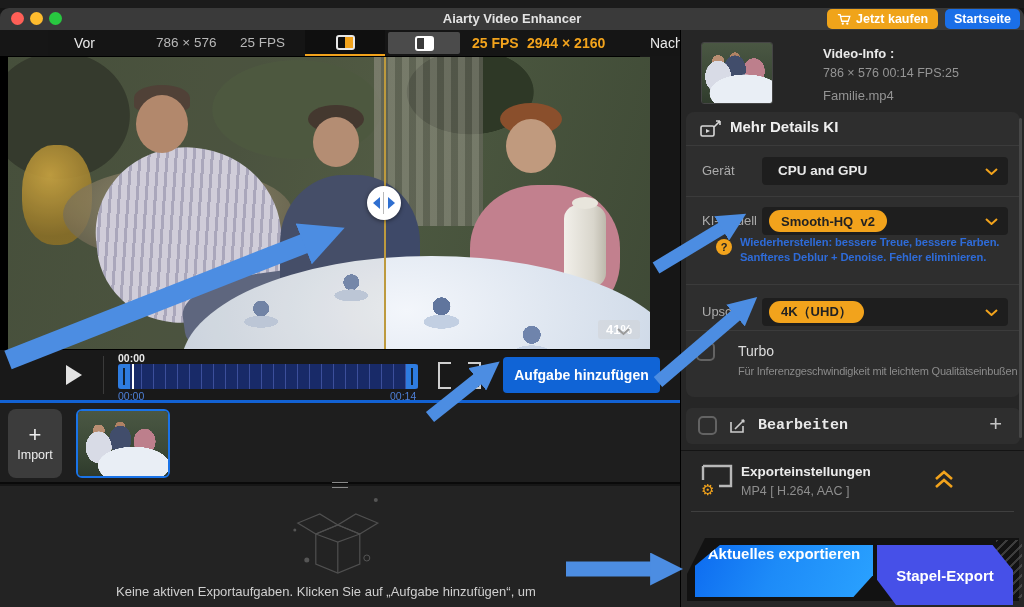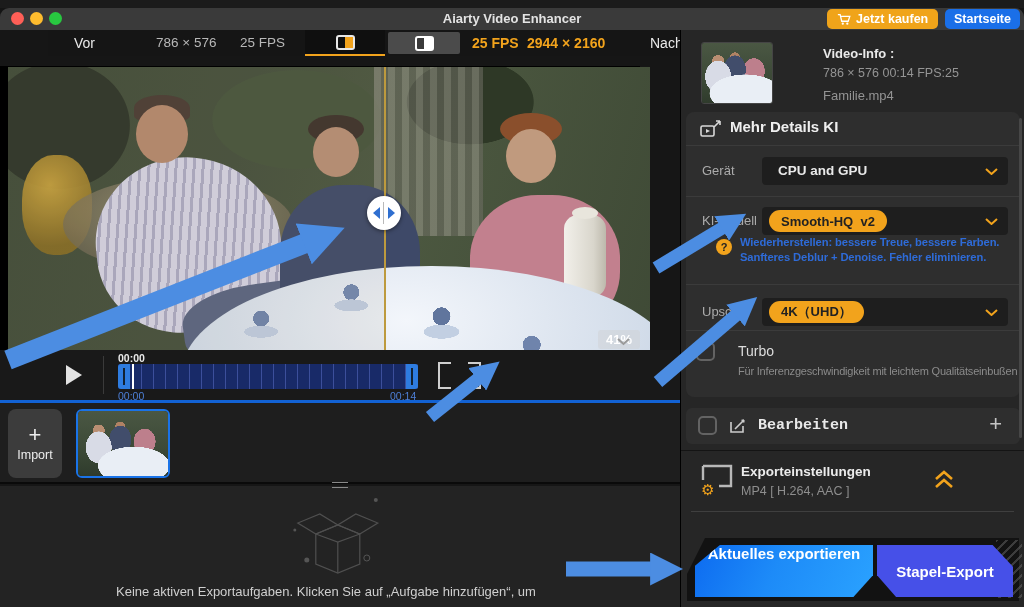--- a/index.html
+++ b/index.html
@@ -26,21 +26,21 @@
   .toggle2 { position:absolute; left:340px; top:2px; width:72px; height:22px; background:#4b4b4b; border-radius:2px; display:flex; align-items:center; justify-content:center; cursor:pointer; }
   .icon-split { width:19px; height:15px; border:2px solid #e8e8e8; border-radius:3px; position:relative; background:#101010; }
   .icon-split::after { content:''; position:absolute; right:0; top:0; bottom:0; width:8px; background:#f2a31c; }
   .toggle2 .icon-split { border-color:#fff; background:#3a3a3a; }
   .toggle2 .icon-split::after { background:#fff; }
   .t-afps { left:424px; color:#f2a31c; font-size:14px; font-weight:600; }
   .t-ares { left:479px; color:#f2a31c; font-size:14px; font-weight:600; }
   .t-after { left:602px; color:#eaeaea; font-size:14px; }
 
   
-  .video-area { position:absolute; left:0; top:36px; width:640px; height:294px; background:#000; }
+  .video-area { position:absolute; left:0; top:26px; width:640px; height:294px; background:#000; }
   .video-frame { position:absolute; left:8px; top:1px; width:642px; height:292px; overflow:hidden; background:#3c472f; }
   .v-bg { position:absolute; inset:0;
     background:
       radial-gradient(ellipse 90px 60px at 72% 12%, #2e3826 0 70%, transparent 71%),
       radial-gradient(ellipse 120px 70px at 45% 18%, #47543a 0 70%, transparent 71%),
       radial-gradient(ellipse 100px 90px at 8% 20%, #2c3326 0 70%, transparent 71%),
       linear-gradient(105deg, #3f4a36 0%, #454f3a 35%, #4c5840 60%, #3f4a36 100%); }
   .v-fence { position:absolute; left:57%; top:0; width:17%; height:58%; opacity:.55;
     background:repeating-linear-gradient(90deg, #9a988c 0 7px, #6f6e64 7px 14px); }
   .v-chair-gold { position:absolute; left:14px; top:88px; width:70px; height:100px; border-radius:45%;
@@ -165,21 +165,21 @@
   .exp-divider-bot { position:absolute; left:10px; right:10px; top:481px; height:1px; background:#3f3f3f; }
 
   .btn-plate { position:absolute; left:6px; top:508px; width:332px; height:63px; background:#121212;
     clip-path:polygon(18px 0, 100% 0, 100% 100%, 0 100%, 0 36px); }
   .plate-stripes { position:absolute; right:2px; top:510px; width:26px; height:58px; opacity:.5;
     background:repeating-linear-gradient(135deg, #666 0 2px, transparent 2px 7px); }
   .btn-export-current { position:absolute; left:14px; top:515px; width:178px; height:52px;
     background:linear-gradient(115deg,#0d6bf0 0%, #1d8bf8 45%, #2aa2ff 100%);
     clip-path:polygon(14% 0, 100% 0, 100% 58%, 89% 100%, 0 100%, 0 40%);
     color:#fff; font-size:15px; font-weight:700; display:flex; justify-content:center; cursor:pointer; }
-  .btn-export-batch { position:absolute; left:196px; top:515px; width:136px; height:52px; background:#4650e8;
+  .btn-export-batch { position:absolute; left:196px; top:515px; width:136px; height:60px; background:#4650e8;
     clip-path:polygon(0 0, 85% 0, 100% 42%, 100% 100%, 14% 100%, 0 58%);
     color:#fff; font-size:15px; font-weight:700; display:flex; align-items:center; justify-content:center; cursor:pointer; }
   .side-scrollbar { position:absolute; right:2px; top:88px; width:3px; height:320px; background:#474747; border-radius:2px; cursor:pointer; }
 
   .arrows-overlay { position:absolute; left:0; top:0; width:1024px; height:607px; z-index:60; pointer-events:none; }
 </style>
 </head>
 <body>
 
 <div class="app">
@@ -260,20 +260,23 @@
       <div class="tl-current">00:00</div>
       <div class="tl-track">
         <div class="tl-playhead"></div>
         <div class="tl-h left"></div>
         <div class="tl-h right"></div>
       </div>
       <div class="tl-start">00:00</div>
       <div class="tl-end">00:14</div>
       <div class="bracket open"></div>
       <div class="bracket close"></div>
+      <div class="add-task-btn">
+        <span>Aufgabe hinzufügen</span>
+      </div>
     </div>
     <div class="progress-line"></div>
 
     <div class="media-strip">
       <div class="import-btn">
         <div class="import-plus">+</div>
         <div class="import-label">Import</div>
       </div>
       <div class="clip-thumb">
         <div class="mini-scene"></div>

